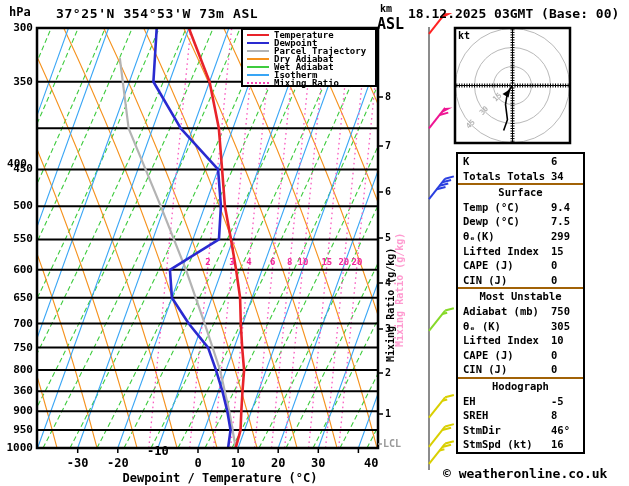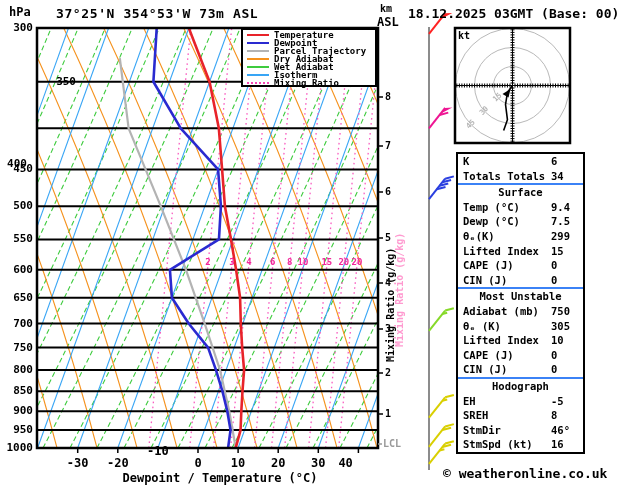--- a/index.html
+++ b/index.html
@@ -9,21 +9,21 @@
   .ovl{position:absolute;z-index:2;color:#000;white-space:nowrap;}
   .b{font-weight:bold;}
   #legend{position:absolute;left:241px;top:28px;width:136px;height:59px;z-index:3;
           background:#fff;border:2px solid #000;padding:1px 0 0 4px;box-sizing:border-box;}
   .leg-row{display:flex;align-items:center;height:8px;}
   .leg-line{width:22px;height:0;border-top:2px solid #000;margin-right:5px;flex:0 0 auto;}
   .leg-lbl{font:bold 9px "DejaVu Sans Mono",monospace;line-height:8px;}
   #databox{position:absolute;left:456px;top:152px;width:129px;z-index:2;
            border:2px solid #000;background:#fff;box-sizing:border-box;
            font:bold 10.5px "DejaVu Sans Mono",monospace;}
-  .sec{border-top:2px solid #3b82f6;}
+  .sec{border-top:2px solid #a16207;}
   .sec:first-child{border-top:none;}
   .trow{position:relative;height:14.6px;line-height:14.6px;padding-left:5px;}
   .tval{position:absolute;left:93px;top:0;}
   .thead{text-align:center;height:14.6px;line-height:14.6px;}
   .rot{transform-origin:0 0;transform:rotate(-90deg);}
 </style>
 </head>
 <body>
 <div id="stage">
 
@@ -267,21 +267,21 @@
         <rect x="455" y="28" width="115" height="115" fill="none" stroke="#000" stroke-width="2.5"></rect>
       </g>
       <clipPath id="hc">
         <rect x="455" y="28" width="115" height="115"></rect>
       </clipPath>
     </svg>
 
 <div class="ovl b" style="left:9px;top:5px;font-size:12px">hPa</div>
 <div class="ovl b" style="left:56px;top:6px;font-size:13px;letter-spacing:.6px">37°25'N 354°53'W 73m ASL</div>
 <div class="ovl b" style="left:380px;top:3px;font-size:10px">km</div>
-<div class="ovl b" style="left:377px;top:15px;font-size:12px">ASL</div>
+<div class="ovl b" style="left:377px;top:15px;font-size:15px">ASL</div>
 <div class="ovl b" style="left:408px;top:6px;font-size:13px">18.12.2025 03GMT (Base: 00)</div>
 
 <div class="ovl b" style="left:90px;top:471px;width:260px;text-align:center;font-size:12px">Dewpoint / Temperature (°C)</div>
 <div class="ovl b" style="left:383px;top:438px;font-size:10px;color:#9a9a9a">LCL</div>
 
 <div class="ovl b rot" style="left:394px;top:347px;font-size:10px;color:#ff9ad0">Mixing Ratio (g/kg)</div>
 <div class="ovl b rot" style="left:385px;top:362px;font-size:10px;color:#000">Mixing Ratio (g/kg)</div>
 
 <div class="ovl b" style="left:458px;top:30px;font-size:10px">kt</div>
 
@@ -349,33 +349,33 @@
       </div>
     </div>
 
 <div class="ovl b" style="left: 57.7px; top: 456px; width: 40px; text-align: center; font-size: 12px;">-30</div>
     <div class="ovl b" style="left: 97.8px; top: 456px; width: 40px; text-align: center; font-size: 12px;">-20</div>
     <div class="ovl b" style="left: 137.9px; top: 444px; width: 40px; text-align: center; font-size: 12px;">-10</div>
     <div class="ovl b" style="left: 178px; top: 456px; width: 40px; text-align: center; font-size: 12px;">0</div>
     <div class="ovl b" style="left: 218.1px; top: 456px; width: 40px; text-align: center; font-size: 12px;">10</div>
     <div class="ovl b" style="left: 258.2px; top: 456px; width: 40px; text-align: center; font-size: 12px;">20</div>
     <div class="ovl b" style="left: 298.3px; top: 456px; width: 40px; text-align: center; font-size: 12px;">30</div>
-    <div class="ovl b" style="left: 338.4px; top: 456px; width: 40px; text-align: left; font-size: 12px;">40</div>
+    <div class="ovl b" style="left: 338.4px; top: 456px; width: 40px; text-align: right; font-size: 12px;">40</div>
     <div class="ovl b" style="left: 1px; top: 21px; width: 32px; text-align: right; font-size: 11px;">300</div>
-    <div class="ovl b" style="left: 1px; top: 74.7678px; width: 32px; text-align: right; font-size: 11px; padding-left: 43px;">350</div>
+    <div class="ovl b" style="left: 1px; top: 74.7678px; width: 32px; text-align: right; font-size: 11px;">350</div>
     <div class="ovl b" style="left: 1px; top: 121.344px; width: 32px; text-align: center; font-size: 11px; margin-top: 36px;">400</div>
     <div class="ovl b" style="left: 1px; top: 162.426px; width: 32px; text-align: right; font-size: 11px;">450</div>
     <div class="ovl b" style="left: 1px; top: 199.176px; width: 32px; text-align: right; font-size: 11px;">500</div>
     <div class="ovl b" style="left: 1px; top: 232.42px; width: 32px; text-align: right; font-size: 11px;">550</div>
     <div class="ovl b" style="left: 1px; top: 262.77px; width: 32px; text-align: right; font-size: 11px;">600</div>
     <div class="ovl b" style="left: 1px; top: 290.689px; width: 32px; text-align: right; font-size: 11px;">650</div>
     <div class="ovl b" style="left: 1px; top: 316.537px; width: 32px; text-align: right; font-size: 11px;">700</div>
     <div class="ovl b" style="left: 1px; top: 340.602px; width: 32px; text-align: right; font-size: 11px;">750</div>
     <div class="ovl b" style="left: 1px; top: 363.113px; width: 32px; text-align: right; font-size: 11px;">800</div>
-    <div class="ovl b" style="left: 1px; top: 384.259px; width: 32px; text-align: right; font-size: 11px;">850</div>
+    <div class="ovl b" style="left: 1px; top: 384.259px; width: 32px; text-align: right; font-size: 11px;">360</div>
     <div class="ovl b" style="left: 1px; top: 404.196px; width: 32px; text-align: right; font-size: 11px;">900</div>
     <div class="ovl b" style="left: 1px; top: 423.055px; width: 32px; text-align: right; font-size: 11px;">950</div>
     <div class="ovl b" style="left: 1px; top: 440.946px; width: 32px; text-align: right; font-size: 11px;">1000</div>
     <div class="ovl b" style="left: 385px; top: 91px; font-size: 10px;">8</div>
     <div class="ovl b" style="left: 385px; top: 140px; font-size: 10px;">7</div>
     <div class="ovl b" style="left: 385px; top: 186px; font-size: 10px;">6</div>
     <div class="ovl b" style="left: 385px; top: 232px; font-size: 10px;">5</div>
     <div class="ovl b" style="left: 385px; top: 277px; font-size: 10px;">4</div>
     <div class="ovl b" style="left: 385px; top: 323px; font-size: 10px;">3</div>
     <div class="ovl b" style="left: 385px; top: 367px; font-size: 10px;">2</div>

